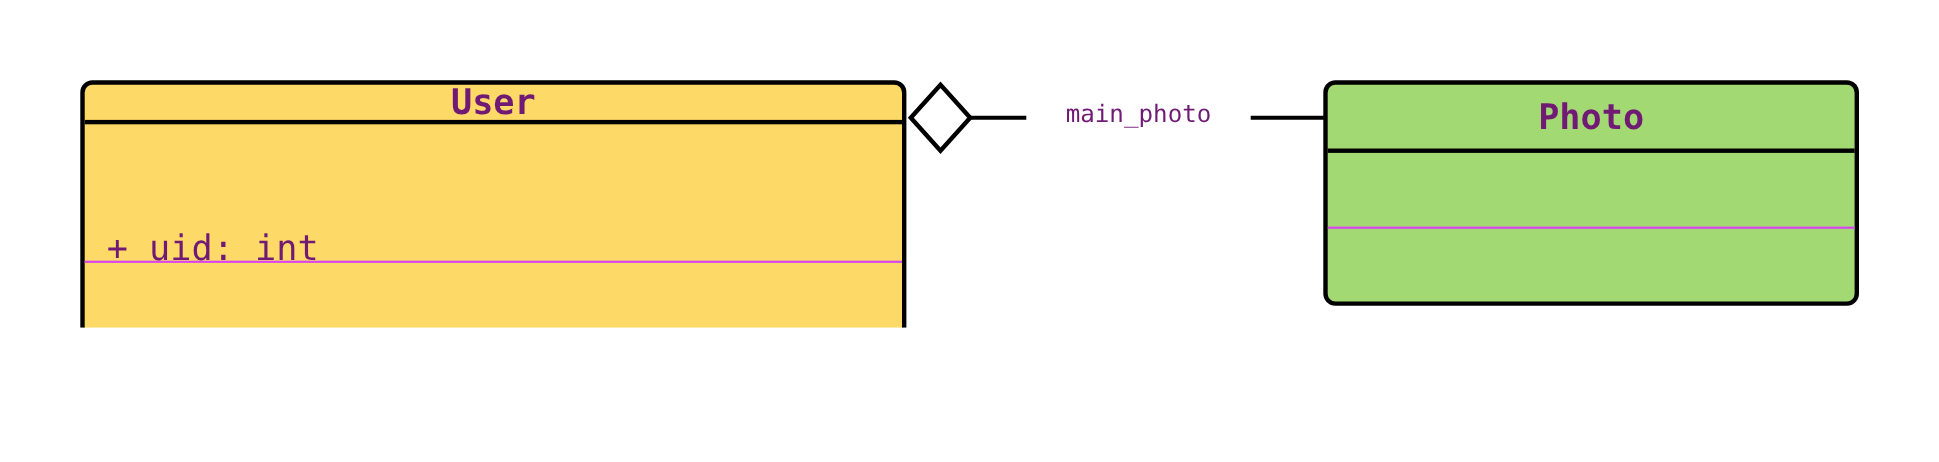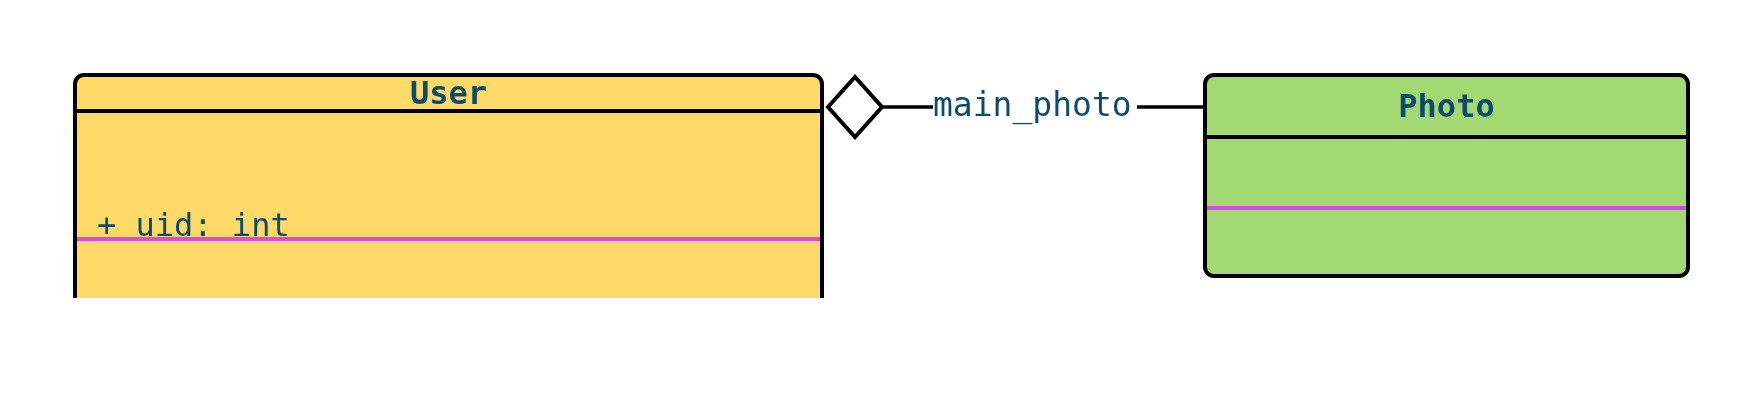--- a/index.html
+++ b/index.html
@@ -7,21 +7,21 @@
     padding: 0;
     background: #FFFFFF;
   }
   .canvas {
     position: relative;
     width: 1763px;
     height: 298px;
     background: #FFFFFF;
     overflow: hidden;
     font-family: "DejaVu Sans Mono", "Liberation Mono", monospace;
-    color: #0c4a6e;
+    color: #701a75;
   }
   .uml-box {
     position: absolute;
     box-sizing: border-box;
     border: 4px solid #000000;
     border-radius: 11px;
     display: flex;
     flex-direction: column;
   }
   .uml-box.user {
@@ -42,21 +42,21 @@
     border-bottom: 4px solid #000000;
     display: flex;
     align-items: center;
     justify-content: center;
     font-size: 32px;
     font-weight: bold;
     line-height: 1;
   }
   .uml-attrs {
     box-sizing: content-box;
-    border-bottom: 4px solid #d946ef;
+    border-bottom: 2px solid #d946ef;
     font-size: 32px;
     line-height: 33px;
     padding-left: 20px;
     white-space: pre;
   }
   .uml-box.user .uml-attrs { height: 94px; padding-top: 30px; }
   .uml-box.photo .uml-attrs { height: 67px; padding-top: 0; }
   .uml-methods {
     flex: 1;
     font-size: 32px;
@@ -70,21 +70,22 @@
     position: absolute;
     left: 0;
     top: 0;
     pointer-events: none;
   }
   .relation-label {
     position: absolute;
     left: 933px;
     top: 85px;
     width: 204px;
-    font-size: 33px;
+    text-align: center;
+    font-size: 22px;
     line-height: 40px;
     white-space: nowrap;
   }
 </style>
 </head>
 <body>
 
 <div class="canvas">
 
   <div class="uml-box user" style="background-color: rgb(253, 217, 103);">

